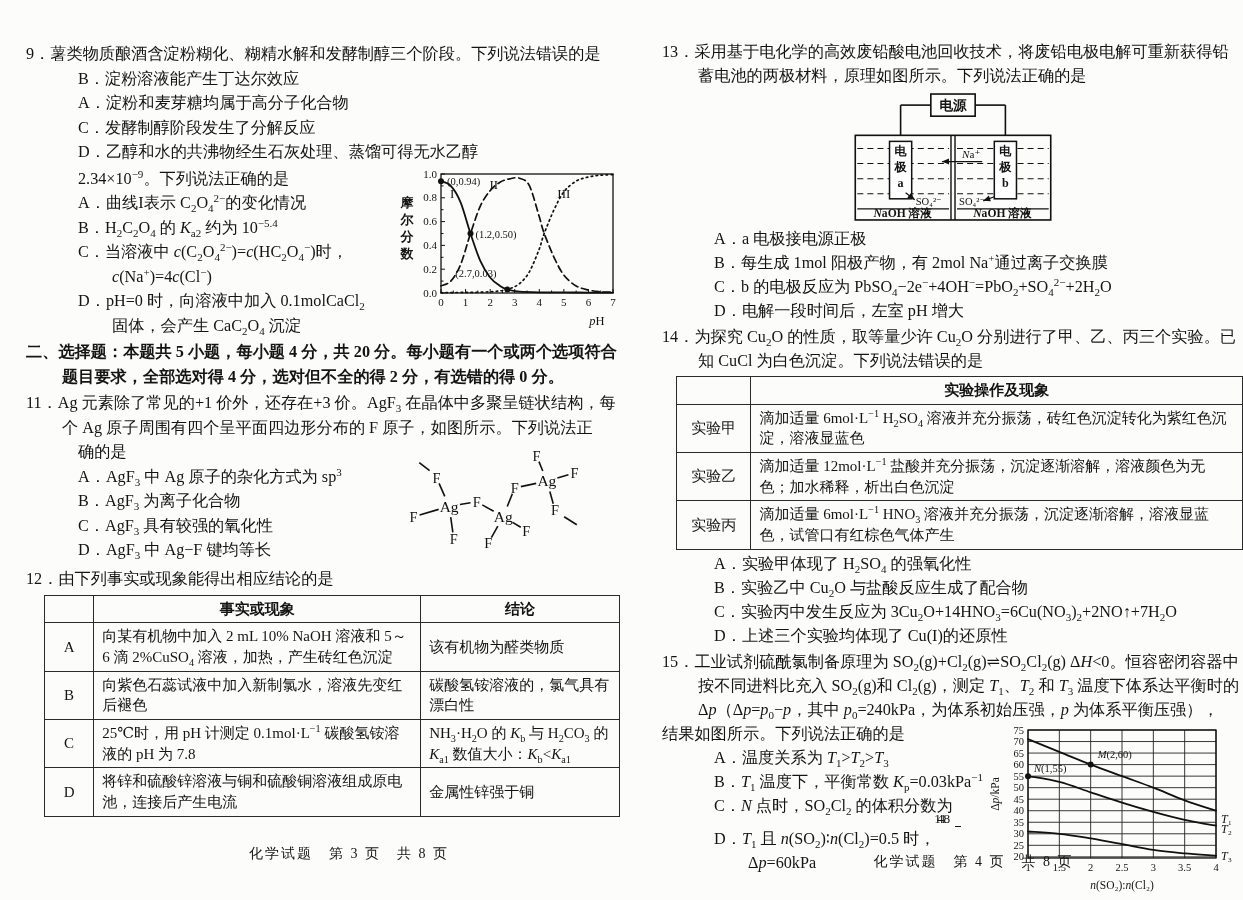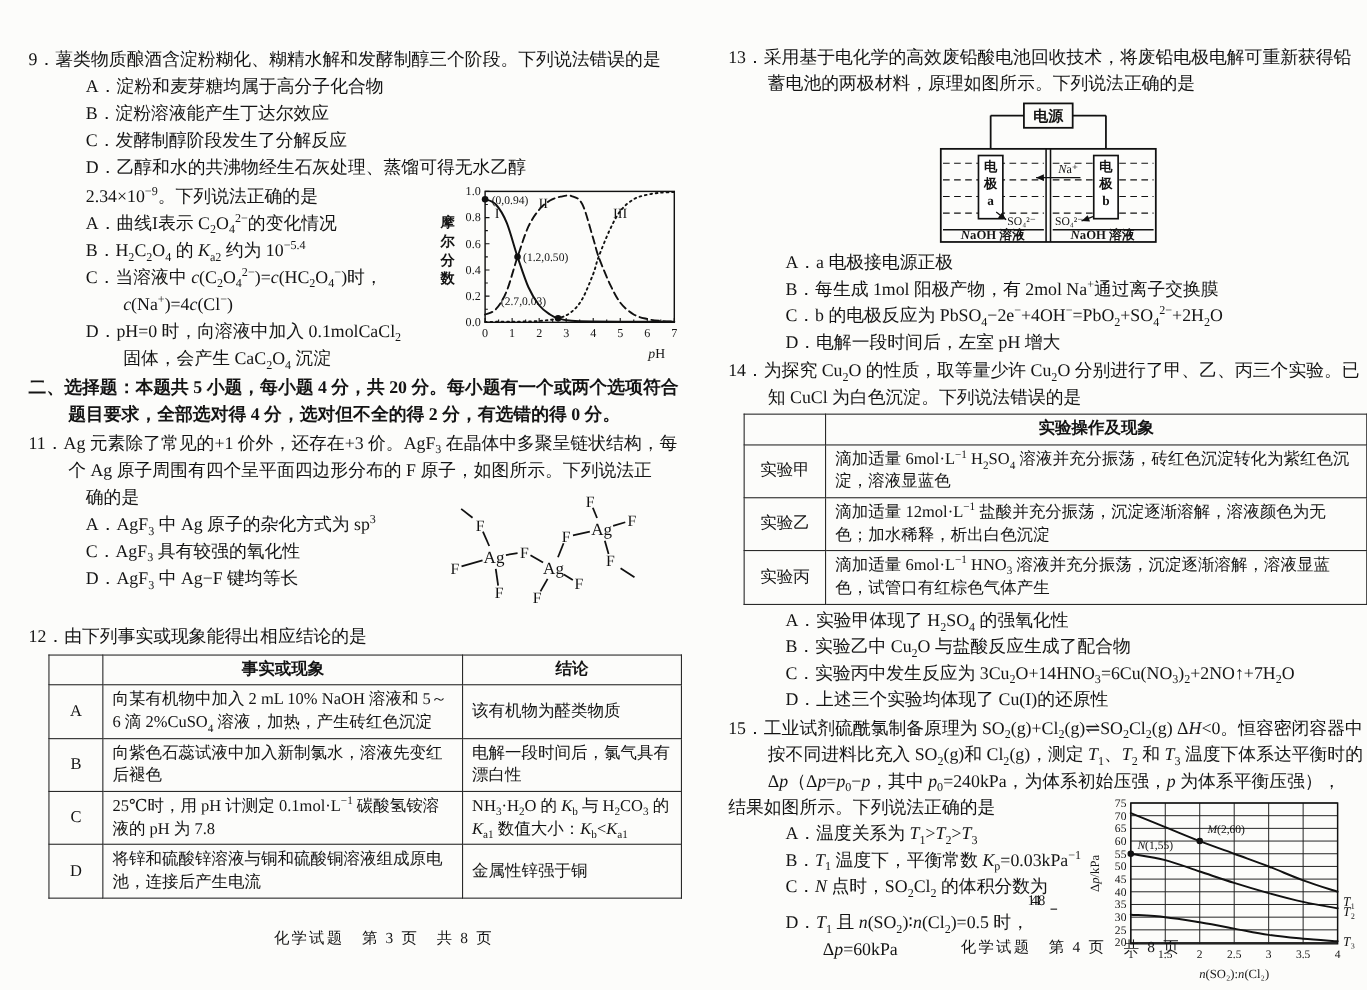--- a/index.html
+++ b/index.html
@@ -40,22 +40,22 @@
   .fig-center{display:flex;justify-content:center;margin:3px 0 3px 0;}
   svg{display:block;}
 </style>
 </head>
 <body>
 
 <div class="page page-left">
 
   <div class="q">
     <p class="stem">9．薯类物质酿酒含淀粉糊化、糊精水解和发酵制醇三个阶段。下列说法错误的是</p>
+    <p class="opt">B．淀粉溶液能产生丁达尔效应</p>
     <p class="opt">A．淀粉和麦芽糖均属于高分子化合物</p>
-    <p class="opt">B．淀粉溶液能产生丁达尔效应</p>
     <p class="opt">C．发酵制醇阶段发生了分解反应</p>
     <p class="opt">D．乙醇和水的共沸物经生石灰处理、蒸馏可得无水乙醇</p>
   </div>
 
   <div class="q">
     <div class="flow">
       <div class="flow-main">
         <p class="cont">2.34×10<sup>−9</sup>。下列说法正确的是</p>
         <p class="opt">A．曲线I表示 C<sub>2</sub>O<sub>4</sub><sup>2−</sup>的变化情况</p>
         <p class="opt">B．H<sub>2</sub>C<sub>2</sub>O<sub>4</sub> 的 <i>K</i><sub>a2</sub> 约为 10<sup>−5.4</sup></p>
@@ -128,20 +128,21 @@
   </div>
 
   <p class="sect">二、选择题：本题共 5 小题，每小题 4 分，共 20 分。每小题有一个或两个选项符合题目要求，全部选对得 4 分，选对但不全的得 2 分，有选错的得 0 分。</p>
 
   <div class="q">
     <p class="stem">11．Ag 元素除了常见的+1 价外，还存在+3 价。AgF<sub>3</sub> 在晶体中多聚呈链状结构，每个 Ag 原子周围有四个呈平面四边形分布的 F 原子，如图所示。下列说法正</p>
     <div class="flow">
       <div class="flow-main">
         <p class="cont">确的是</p>
         <p class="opt">A．AgF<sub>3</sub> 中 Ag 原子的杂化方式为 sp<sup>3</sup></p>
+        <p class="opt">B．AgF<sub>3</sub> 为离子化合物</p>
         <p class="opt">C．AgF<sub>3</sub> 具有较强的氧化性</p>
         <p class="opt">D．AgF<sub>3</sub> 中 Ag−F 键均等长</p>
       </div>
       <figure class="flow-fig" style="margin-top:10px;margin-right:28px;">
         <svg id="fig-agf3" width="196" height="115" viewBox="0 0 170 100">
             <line x1="37.215062378463095" y1="29.03423267832521" x2="42.17398316447284" y2="40.30450719198373" stroke="#111" stroke-width="1.4"></line>
             <line x1="20.281904247144933" y1="56.46654392824824" x2="36.87671084584057" y2="51.648696851207575" stroke="#111" stroke-width="1.4"></line>
             <line x1="47.34350288425444" y1="58.40452018978108" x2="49.222182540694796" y2="71.55527778486359" stroke="#111" stroke-width="1.4"></line>
             <line x1="55.370742276405366" y1="47.4382096205991" x2="64.5748334189232" y2="45.904194430179466" stroke="#111" stroke-width="1.4"></line>
             <line x1="74.78809561296075" y1="47.70631491167346" x2="84.72965303215872" y2="53.32545606165493" stroke="#111" stroke-width="1.4"></line>
@@ -182,21 +183,21 @@
         <th class="concl">结论</th>
       </tr>
       <tr>
         <td class="rowlab">A</td>
         <td class="fact">向某有机物中加入 2 mL 10% NaOH 溶液和 5～6 滴 2%CuSO<sub>4</sub> 溶液，加热，产生砖红色沉淀</td>
         <td class="concl">该有机物为醛类物质</td>
       </tr>
       <tr>
         <td class="rowlab">B</td>
         <td class="fact">向紫色石蕊试液中加入新制氯水，溶液先变红后褪色</td>
-        <td class="concl">电解一段时间后，氯气具有漂白性</td>
+        <td class="concl">碳酸氢铵溶液的，氯气具有漂白性</td>
       </tr>
       <tr>
         <td class="rowlab">C</td>
         <td class="fact">25℃时，用 pH 计测定 0.1mol·L<sup>−1</sup> 碳酸氢铵溶液的 pH 为 7.8</td>
         <td class="concl">NH<sub>3</sub>·H<sub>2</sub>O 的 <i>K</i><sub>b</sub> 与 H<sub>2</sub>CO<sub>3</sub> 的 <i>K</i><sub>a1</sub> 数值大小：<i>K</i><sub>b</sub>&lt;<i>K</i><sub>a1</sub></td>
       </tr>
       <tr>
         <td class="rowlab">D</td>
         <td class="fact">将锌和硫酸锌溶液与铜和硫酸铜溶液组成原电池，连接后产生电流</td>
         <td class="concl">金属性锌强于铜</td>

